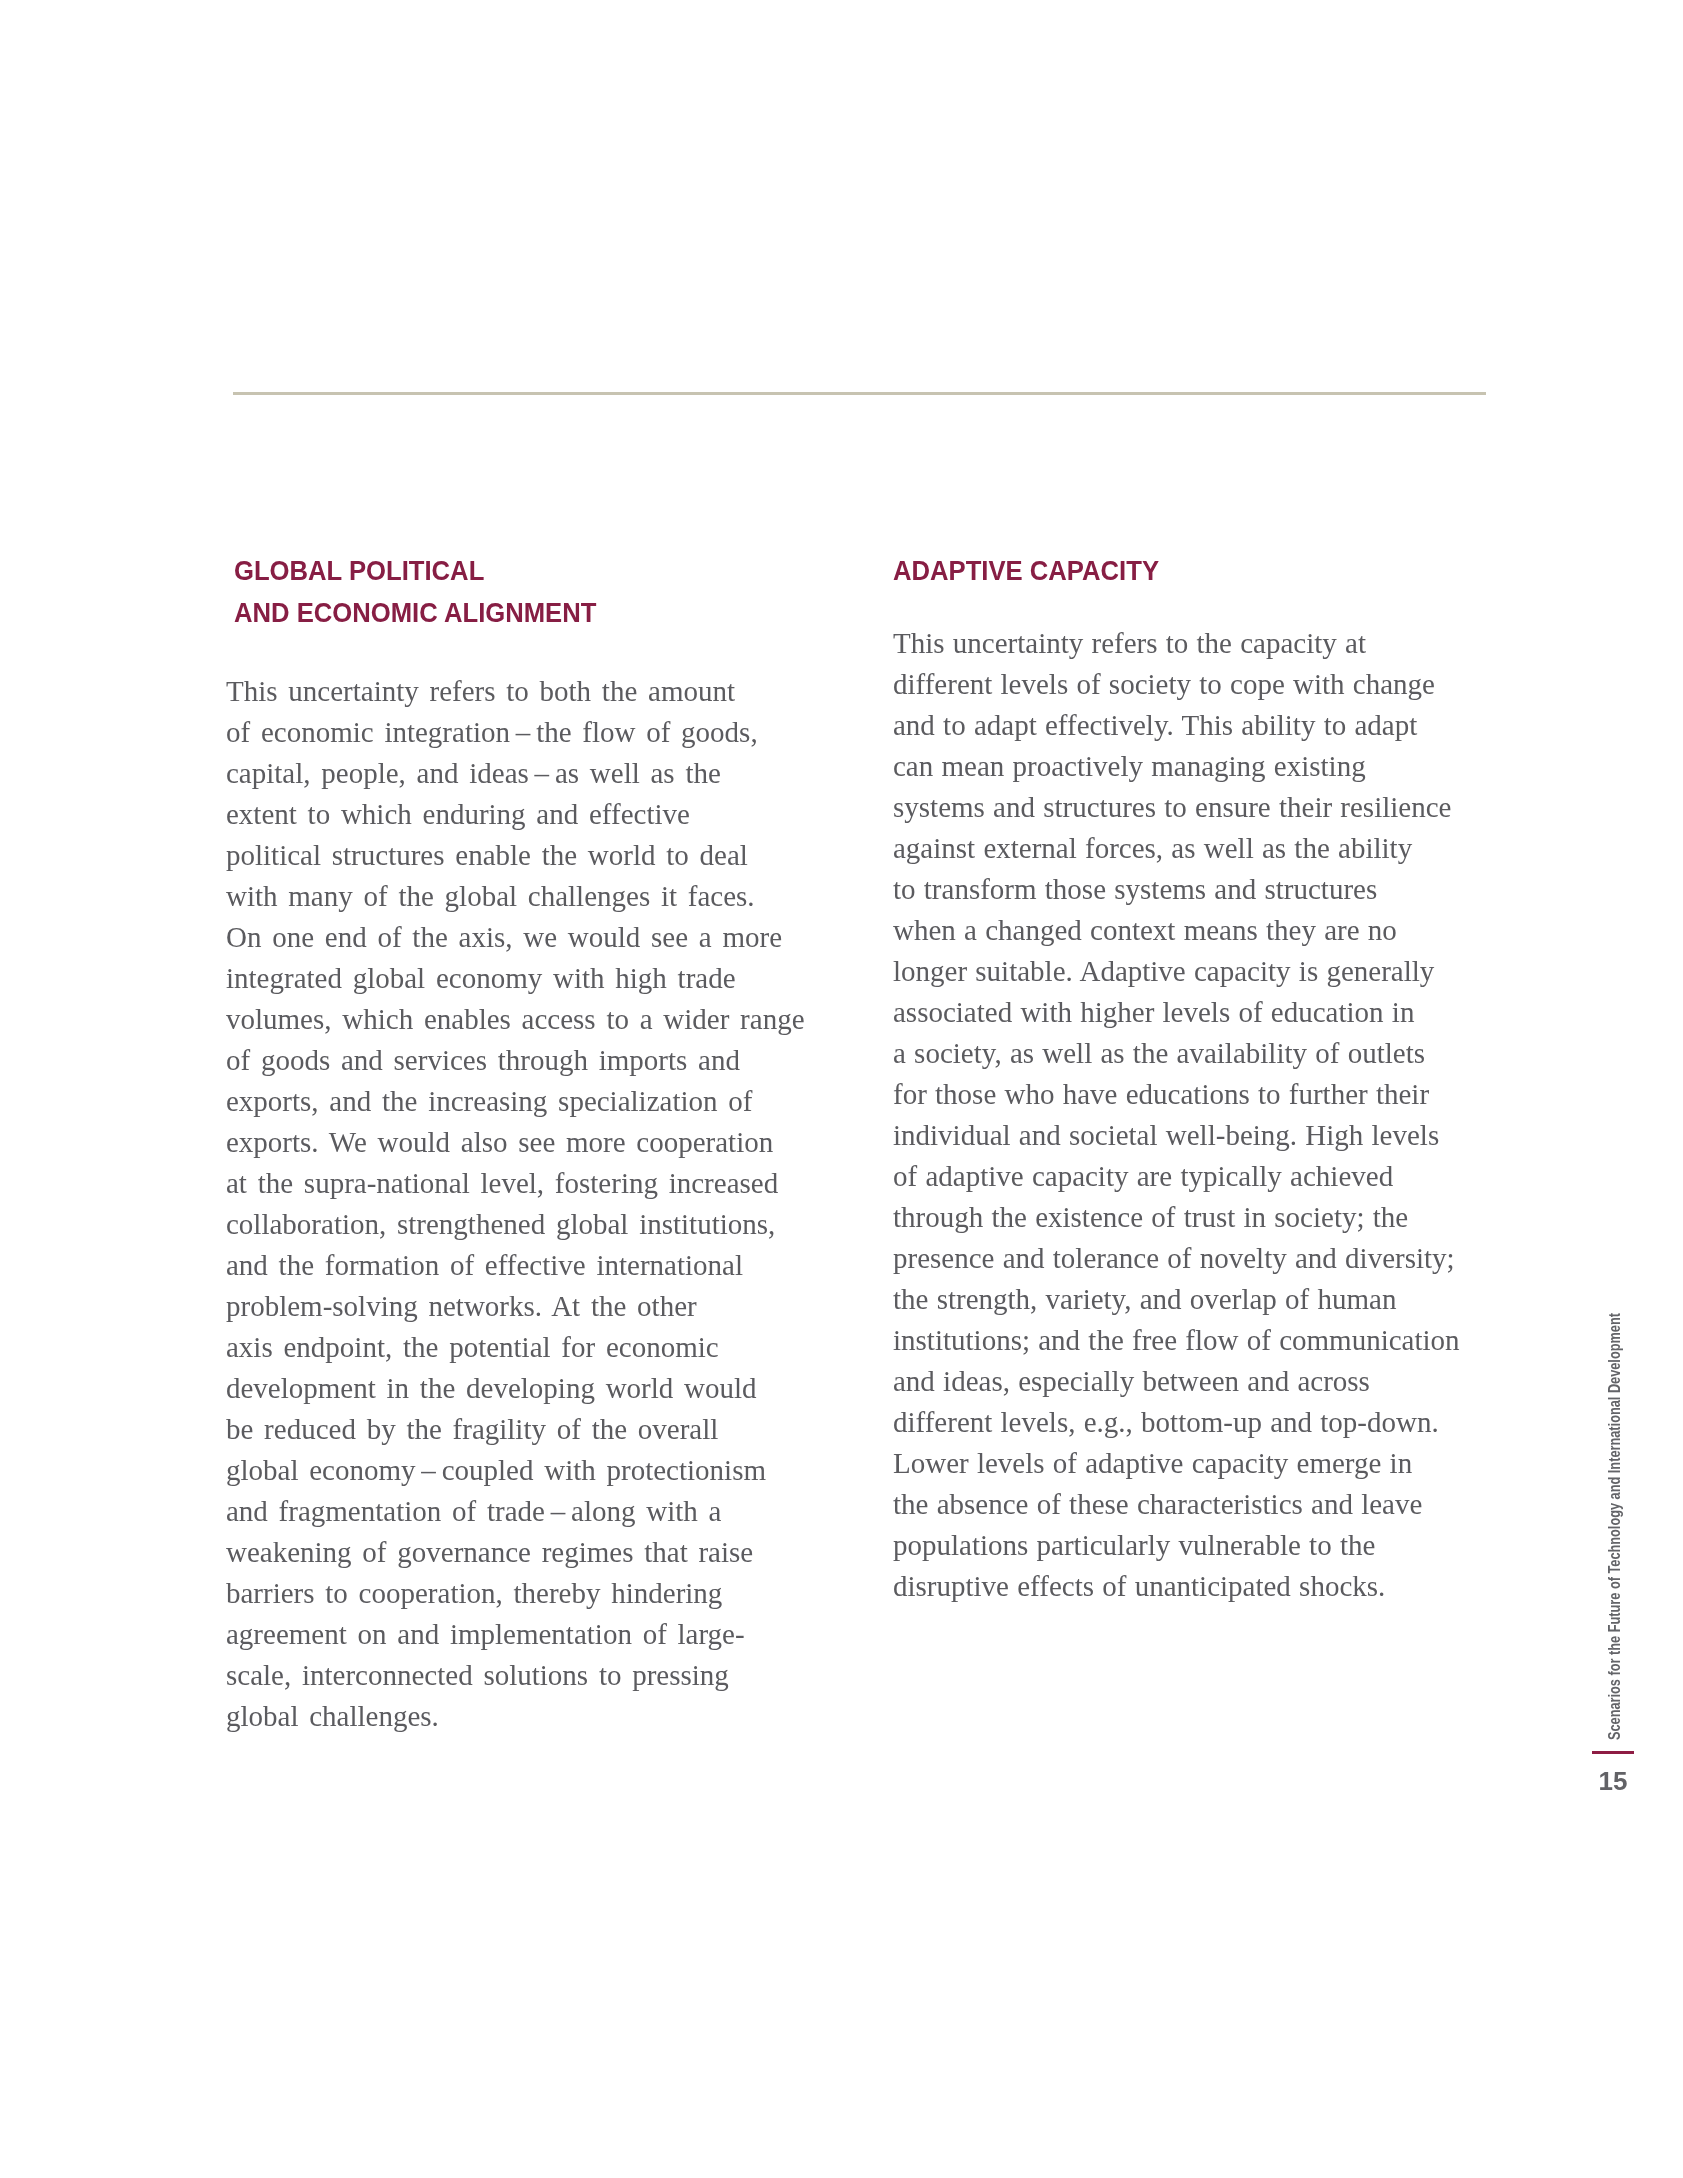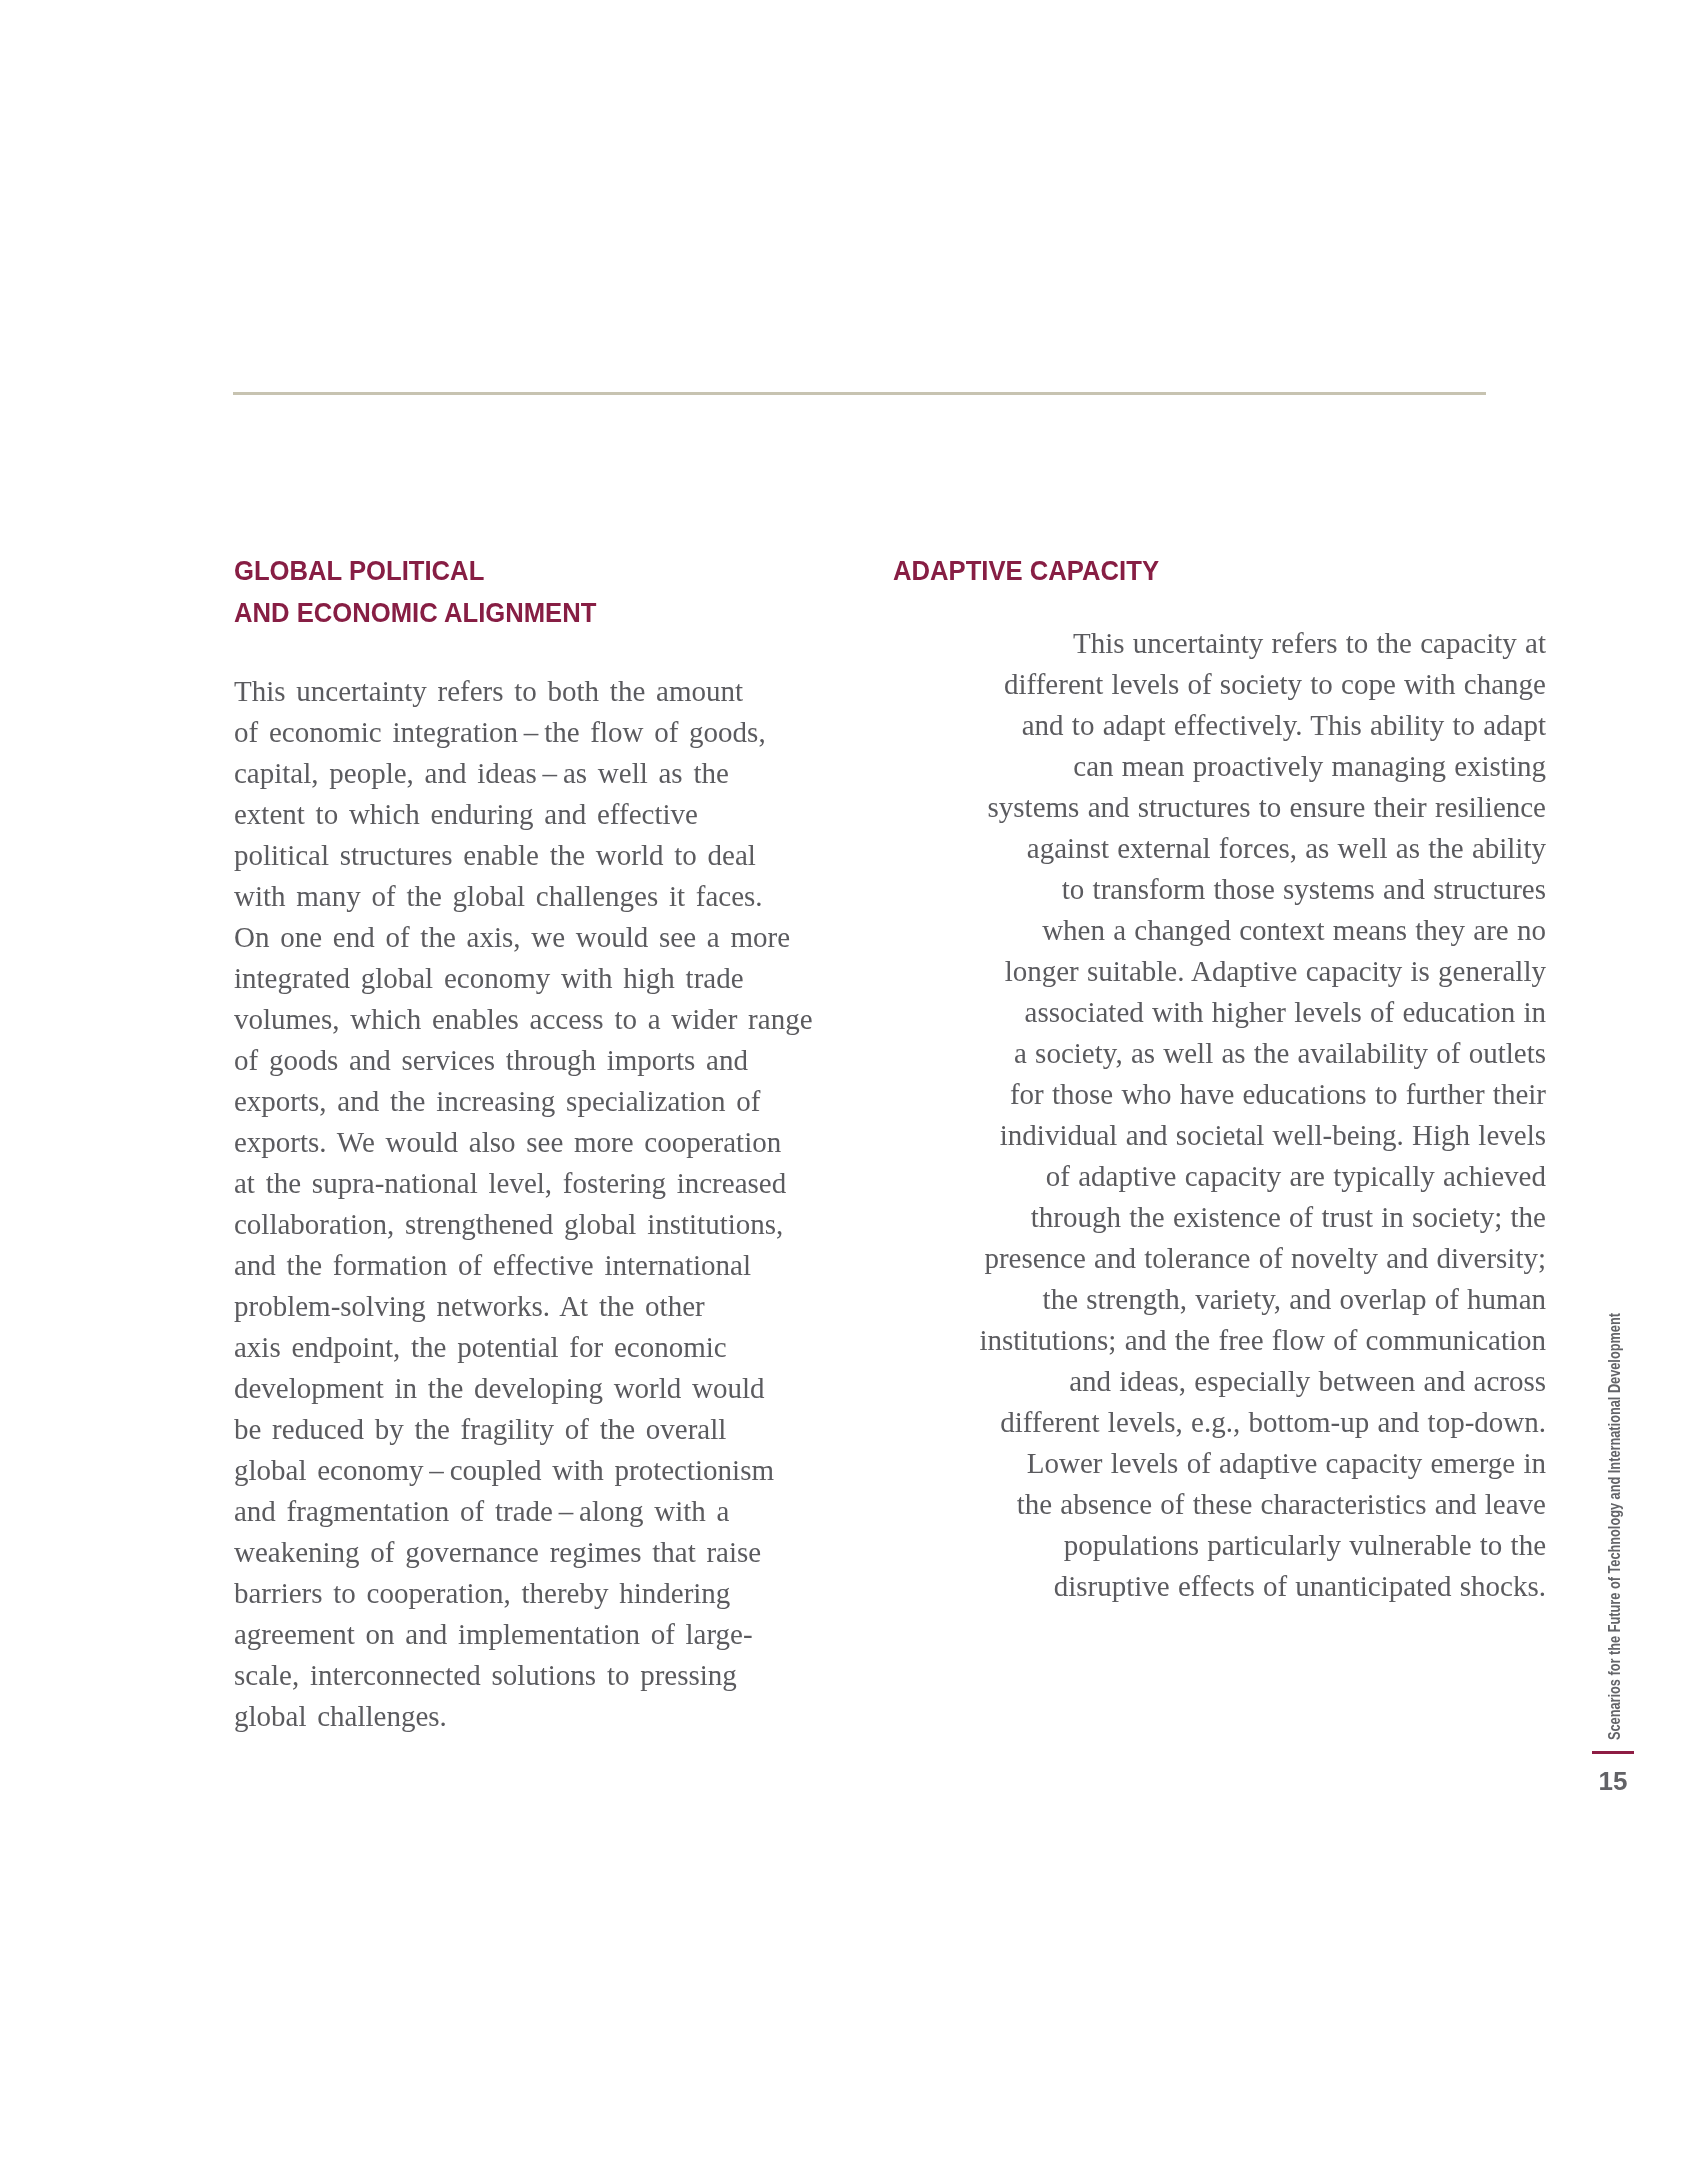--- a/index.html
+++ b/index.html
@@ -38,22 +38,22 @@
   .heading-right { left: 893px; top: 550px; }
 
   .body-text {
     position: absolute;
     font-family: "Liberation Serif", serif;
     font-size: 29px;
     line-height: 41px;
     color: #5b5b5f;
     white-space: pre-line;
   }
-  .body-left  { left: 234px; top: 671px; width: 653px; word-spacing: 3.5px; }
-  .body-right { left: 893px; top: 623px; width: 653px; word-spacing: 1px; text-align: right; }
+  .body-left  { left: 226px; top: 671px; width: 653px; word-spacing: 3.5px; }
+  .body-right { left: 893px; top: 623px; width: 653px; word-spacing: 1px; }
 
   .vertical-footer-text {
     position: absolute;
     left: 1606px;
     top: 1740px;
     transform: rotate(-90deg) scaleX(0.75);
     transform-origin: 0 0;
     font-family: "Liberation Sans", sans-serif;
     font-weight: bold;
     font-size: 17px;

